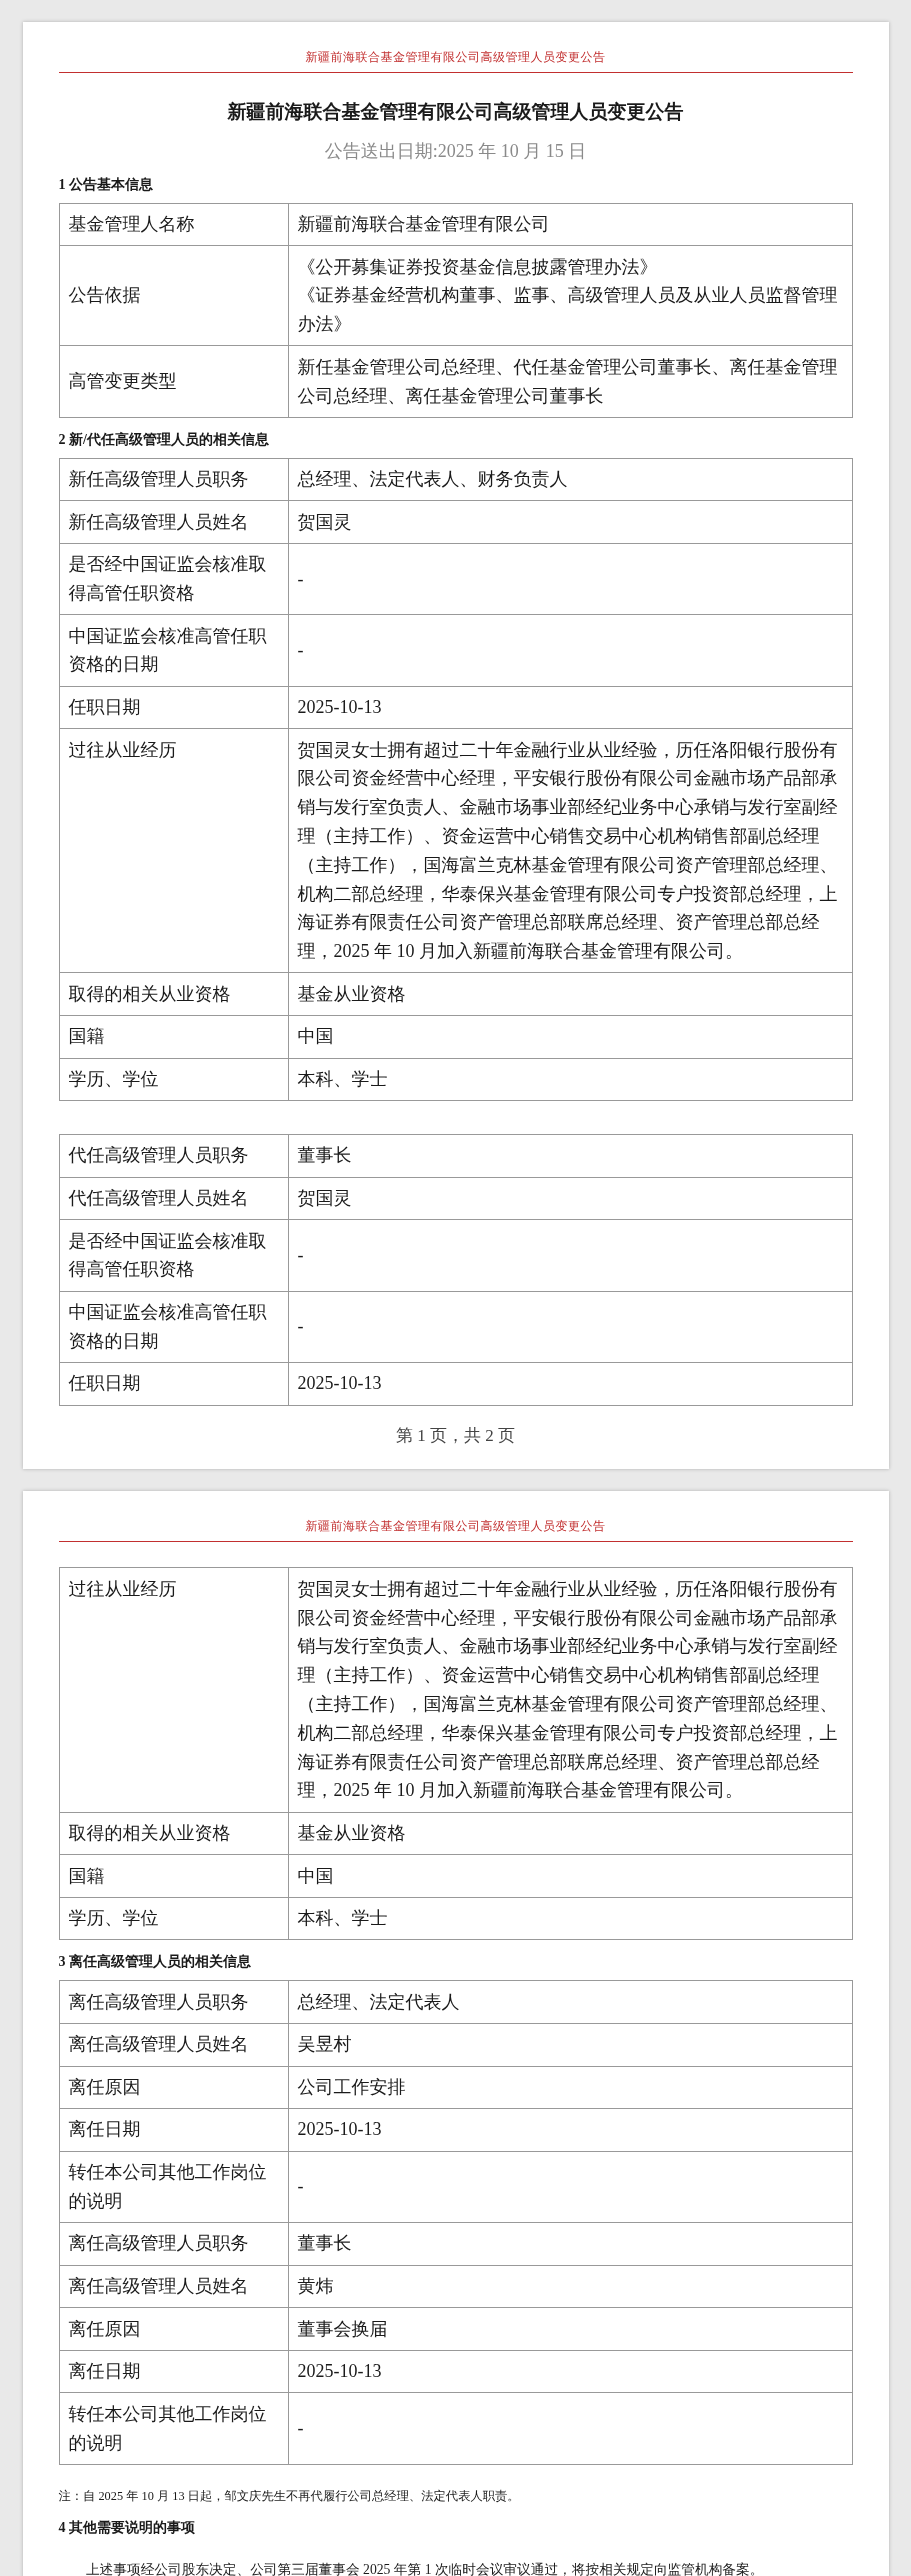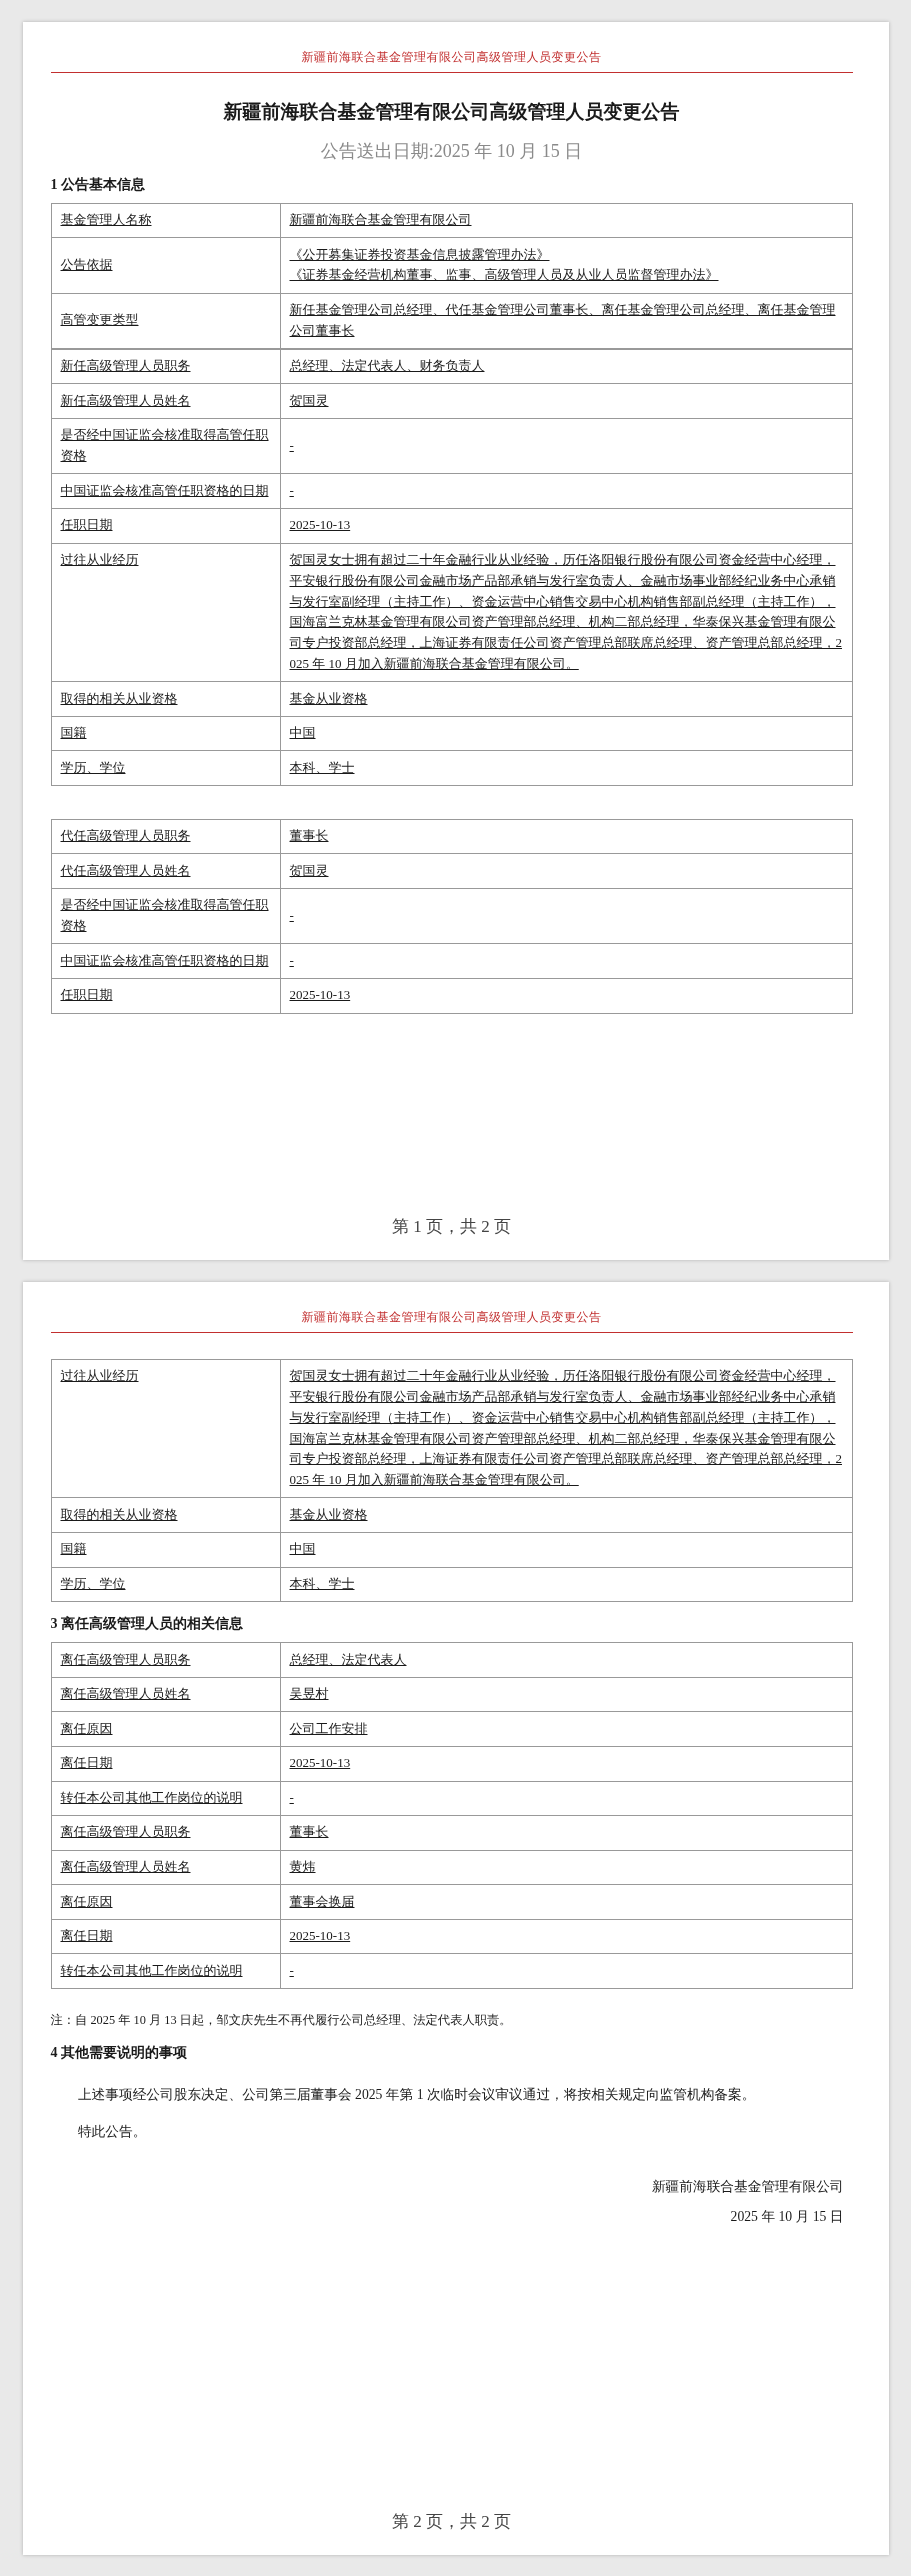--- a/index.html
+++ b/index.html
@@ -6,21 +6,21 @@
   body {
     background: #e9e9e9;
     font-family: "Liberation Serif", "DejaVu Serif", serif;
     color: #1a1a1a;
   }
   .page {
     width: 866px;
     box-sizing: border-box;
     margin: 22px auto;
     background: #ffffff;
-    padding: 27px 36px 22px 28px;
+    padding: 27px 36px 22px 36px;
     display: flex;
     flex-direction: column;
     box-shadow: 0 0 3.6px rgba(0,0,0,.25);
   }
   .page-1 { min-height: 1238px; }
   .page-2 { min-height: 1273px; }
 
   .running-header {
     text-align: center;
     color: #c22f2f;
@@ -45,23 +45,22 @@
     margin-top: 13.7px;
   }
   .sec-heading {
     font-size: 14px;
     font-weight: bold;
     margin: 13px 0 9px 0;
   }
   table.kv {
     width: 100%;
     border-collapse: collapse;
-    font-size: 13px;
+    font-size: 18px;
     table-layout: fixed;
-    text-decoration: underline;
   }
   table.kv td {
     border: 0.9px solid #999;
     padding: 6.4px 9px;
     line-height: 1.6;
     vertical-align: middle;
     word-break: break-all;
   }
   td.k { width: 210px; }
   td.v { white-space: pre-line; }
@@ -117,20 +116,21 @@
         <td class="v">《公开募集证券投资基金信息披露管理办法》
 《证券基金经营机构董事、监事、高级管理人员及从业人员监督管理办法》</td>
       </tr>
       <tr>
         <td class="k">高管变更类型</td>
         <td class="v">新任基金管理公司总经理、代任基金管理公司董事长、离任基金管理公司总经理、离任基金管理公司董事长</td>
       </tr>
     </tbody>
   </table>
 
+  <h2 class="sec-heading">2 新/代任高级管理人员的相关信息</h2>
   <table class="kv">
     <tbody>
       <tr>
         <td class="k">新任高级管理人员职务</td>
         <td class="v">总经理、法定代表人、财务负责人</td>
       </tr>
       <tr>
         <td class="k">新任高级管理人员姓名</td>
         <td class="v">贺国灵</td>
       </tr>

